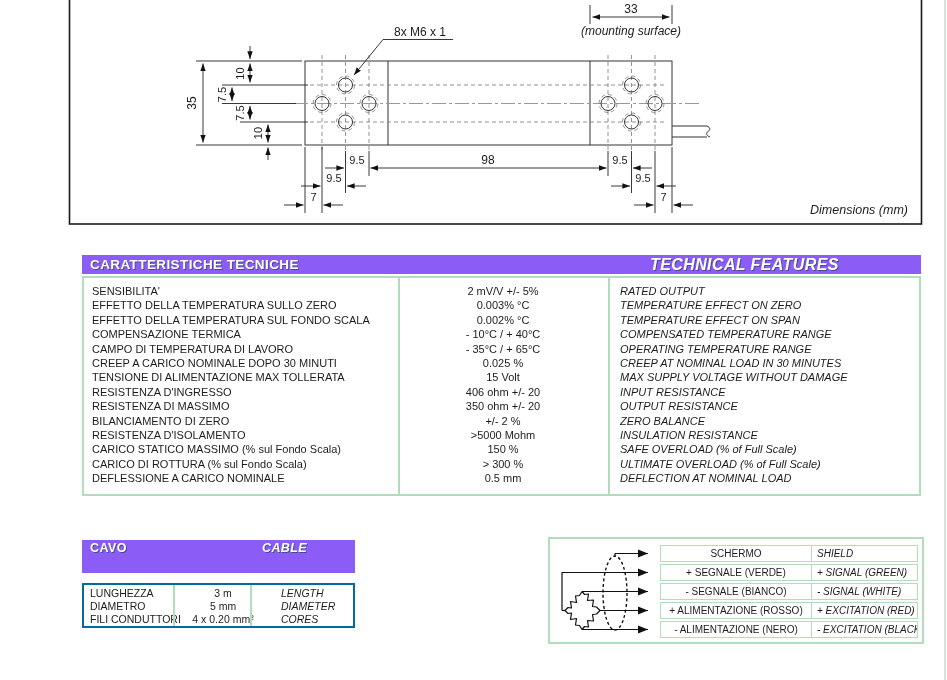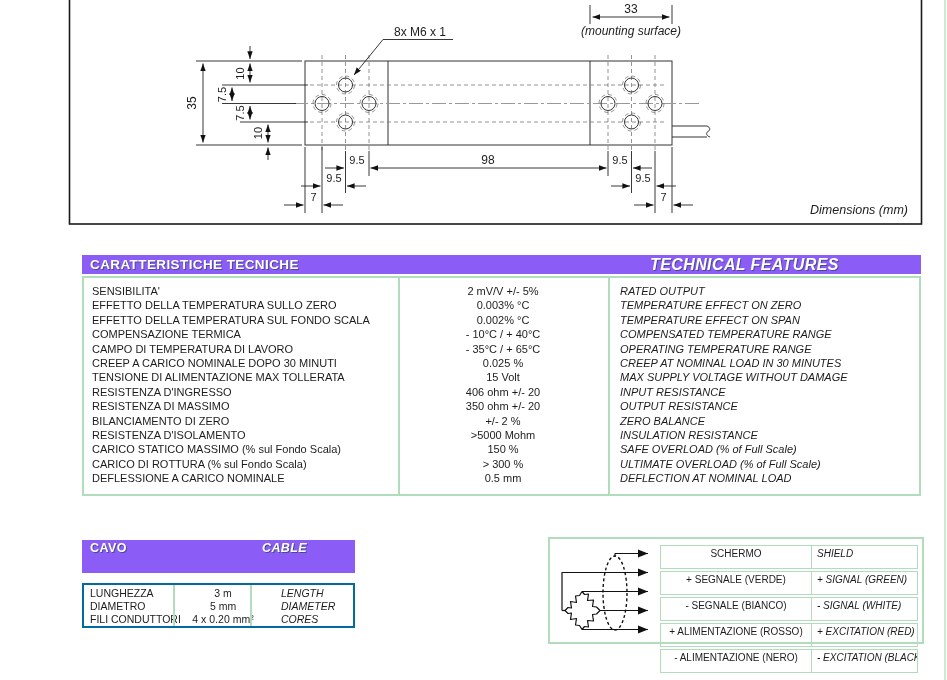--- a/index.html
+++ b/index.html
@@ -38,21 +38,21 @@
   .crow{display:flex;height:13px;line-height:13px;font-size:10.5px;}
   .cc-it{width:83px;padding-left:6px;white-space:nowrap;}
   .cc-val{width:100px;text-align:center;white-space:nowrap;}
   .cc-en{flex:1;padding-left:8px;font-style:italic;white-space:nowrap;}
 
   
   .wiring{position:absolute;left:548px;top:537px;width:376px;height:107px;
           border:2px solid #b2ddbd;box-sizing:border-box;background:#fff;}
   .bridge{position:absolute;left:0;top:0;}
   .wrows{position:absolute;left:110px;top:6px;width:258px;}
-  .wrow{display:flex;height:24px;box-sizing:border-box;border:1px solid #b2ddbd;
+  .wrow{display:flex;height:17px;box-sizing:border-box;border:1px solid #b2ddbd;
         margin-bottom:2px;font-size:10px;line-height:15px;}
   .w-it{width:150px;text-align:center;border-right:1px solid #b2ddbd;white-space:nowrap;}
   .w-en{flex:1;padding-left:5px;font-style:italic;white-space:nowrap;overflow:hidden;}
 
   
   .drawing{position:absolute;left:0;top:0;}
   .drawing text{fill:#1c1c1c;}
   .thin{stroke:#333;stroke-width:1;fill:none;}
   .dim{stroke:#222;stroke-width:.9;fill:none;}
   .dash{stroke:#777;stroke-width:.8;fill:none;stroke-dasharray:4 3;}

